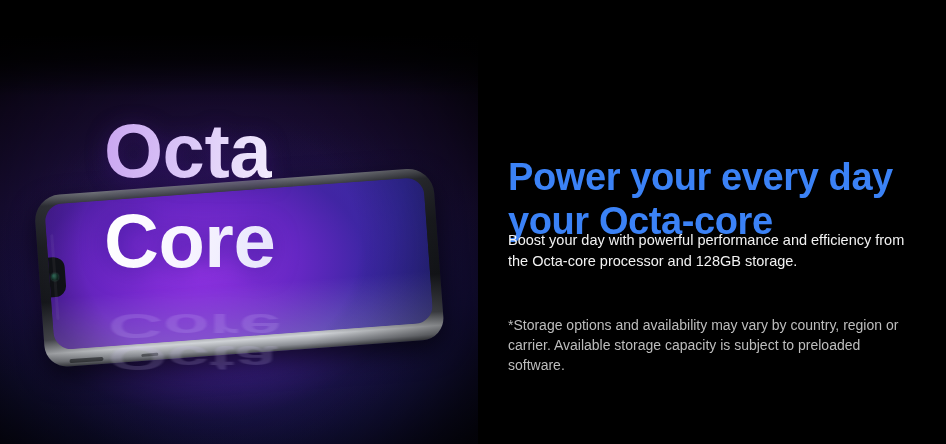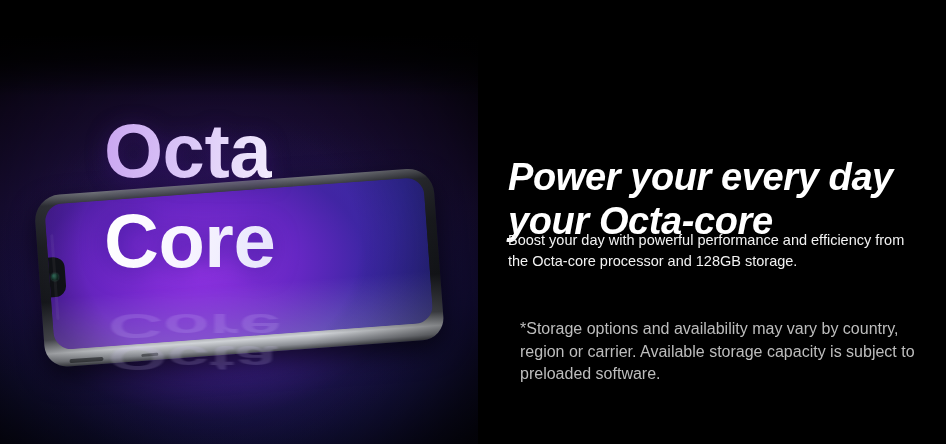--- a/index.html
+++ b/index.html
@@ -66,26 +66,26 @@
            -webkit-background-clip:text;background-clip:text;color:transparent;
            filter:drop-shadow(0 3px 12px rgba(40,20,130,0.6));margin-top:20px;}
   .wm-reflect{position:absolute;left:108px;top:272px;width:300px;z-index:3;
            font-size:76px;font-weight:700;line-height:0.92;
            color:rgba(215,200,255,0.17);transform:scaleY(-0.45);
            filter:blur(1.6px);}
 
   
   .copy{position:relative;width:468px;height:444px;background:#000;color:#fff;}
   .headline{position:absolute;left:30px;top:123px;width:410px;
-            font-size:38px;font-weight:700;line-height:1.16;letter-spacing:-0.4px;color:#ffffff;font-style:italic;}
+            font-size:38px;font-weight:700;line-height:1.16;letter-spacing:-0.4px;color:#3b82f6;}
   .headline span{display:block;}
   .body-copy{position:absolute;left:30px;top:215px;width:400px;
             font-size:14.5px;font-weight:400;line-height:1.46;color:#f2f2f2;}
   .disclaimer{position:absolute;left:30px;top:302px;width:400px;
-            font-size:16px;font-weight:400;line-height:1.42;color:#bdbdbd;margin-left:12px;}
+            font-size:14px;font-weight:400;line-height:1.42;color:#bdbdbd;}
 </style>
 </head>
 <body>
 
 <div class="promo">
 
   <div class="visual">
     <div class="visual-bg"></div>
 
     <div class="phone">

